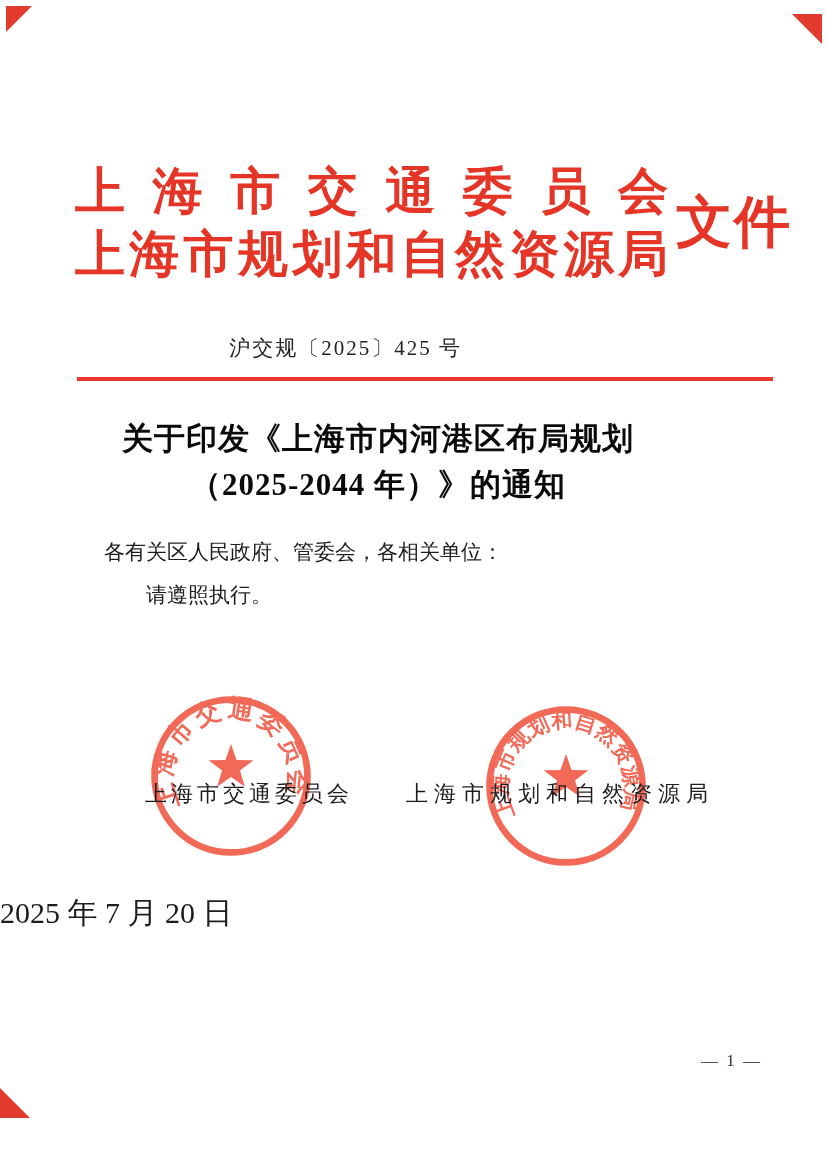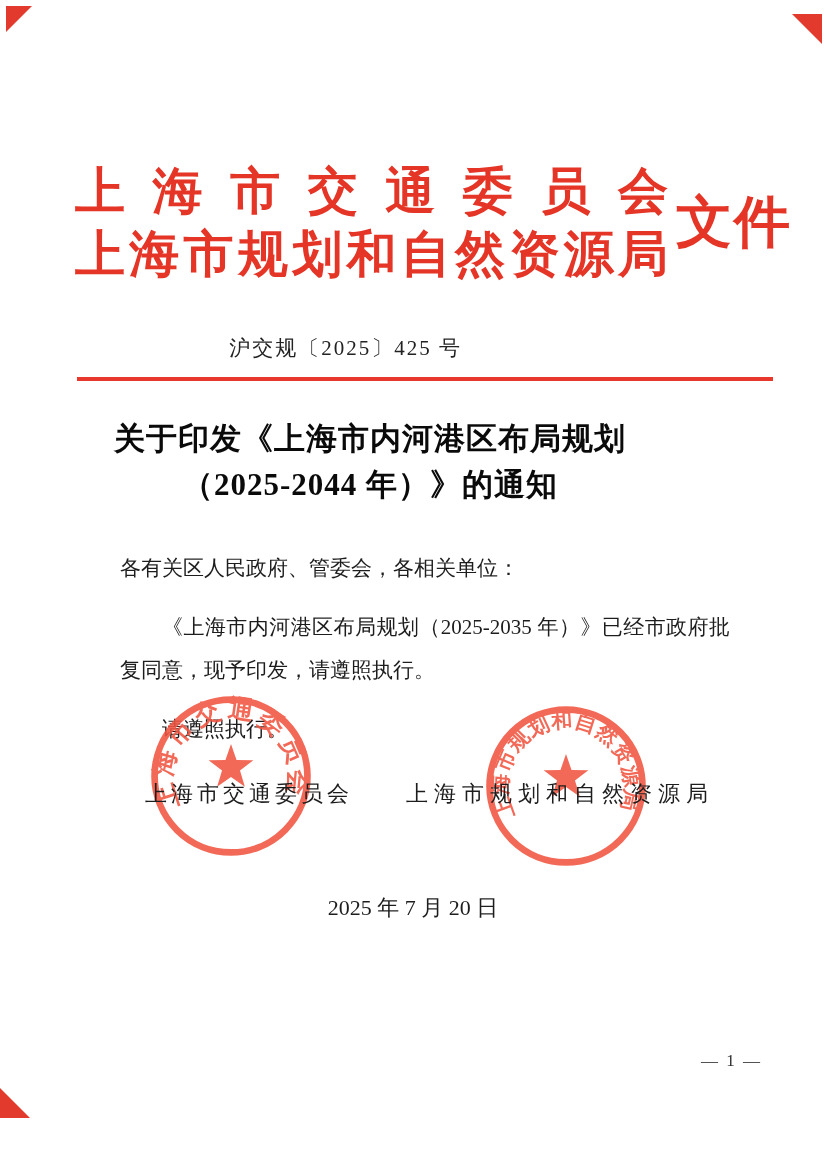--- a/index.html
+++ b/index.html
@@ -59,40 +59,40 @@
 
   .red-rule {
     position: absolute;
     left: 77px; top: 377px;
     width: 696px; height: 4px;
     background: #e8372c;
   }
 
   .title {
     position: absolute;
-    left: 0; top: 416px;
+    left: 8px; top: 416px;
     width: 740px;
     text-align: center;
     font-size: 31px;
     font-weight: bold;
     line-height: 46px;
     color: #0a0a0a;
     letter-spacing: 1px;
   }
 
   .body-text {
     position: absolute;
     left: 104px; top: 531px;
     width: 642px;
     font-size: 21px;
     line-height: 43px;
     color: #1d1d1d;
     text-align: justify;
   }
-  .body-text p { margin: 16px; text-indent: 2em; }
+  .body-text p { margin: 0; text-indent: 2em; }
   .body-text p.no-indent { text-indent: 0; }
 
   .seal-area {
     position: absolute;
     left: 0; top: 684px;
     width: 826px; height: 235px;
   }
   .seal { position: absolute; opacity: 0.88; }
   .seal-1 { left: 147px; top: 8px; }
   .seal-2 { left: 482px; top: 18px; }
@@ -104,22 +104,22 @@
     white-space: nowrap;
     z-index: 2;
   }
   .sig-1 { left: 145px; letter-spacing: 4px; }
   .sig-2 { left: 406px; letter-spacing: 6px; }
 
   .date {
     position: absolute;
     left: 0; top: 893px;
     width: 826px;
-    text-align: center;
-    font-size: 22px;
+    text-align: left;
+    font-size: 30px;
     color: #1d1d1d;
   }
 
   .page-num {
     position: absolute;
     top: 1051px; right: 64px;
     font-size: 17px;
     color: #333333;
     letter-spacing: 2px;
   }
@@ -145,21 +145,20 @@
 
   <div class="red-rule"></div>
 
   <div class="title">
     <div>关于印发《上海市内河港区布局规划</div>
     <div>（2025-2044 年）》的通知</div>
   </div>
 
   <div class="body-text">
     <p class="no-indent">各有关区人民政府、管委会，各相关单位：</p>
-    <p>《上海市内河港区布局规划（2025-2035 年）》已经市政府批复同意，现予印发，请遵照执行。</p>
     <p>请遵照执行。</p>
   </div>
 
   <div class="seal-area">
 
     <svg class="seal seal-1" width="168" height="168" viewBox="0 0 200 200">
       <circle cx="100" cy="100" r="91" fill="none" stroke="#f15541" stroke-width="8"></circle>
       <path id="sealArc1" d="M 39.4 135 A 70 70 0 1 1 160.6 135" fill="none"></path>
       <text font-size="30" font-weight="bold" fill="#f15541" font-family="Liberation Serif, DejaVu Serif, serif">
         <textPath href="#sealArc1" startOffset="0" textLength="278">上海市交通委员会</textPath>

